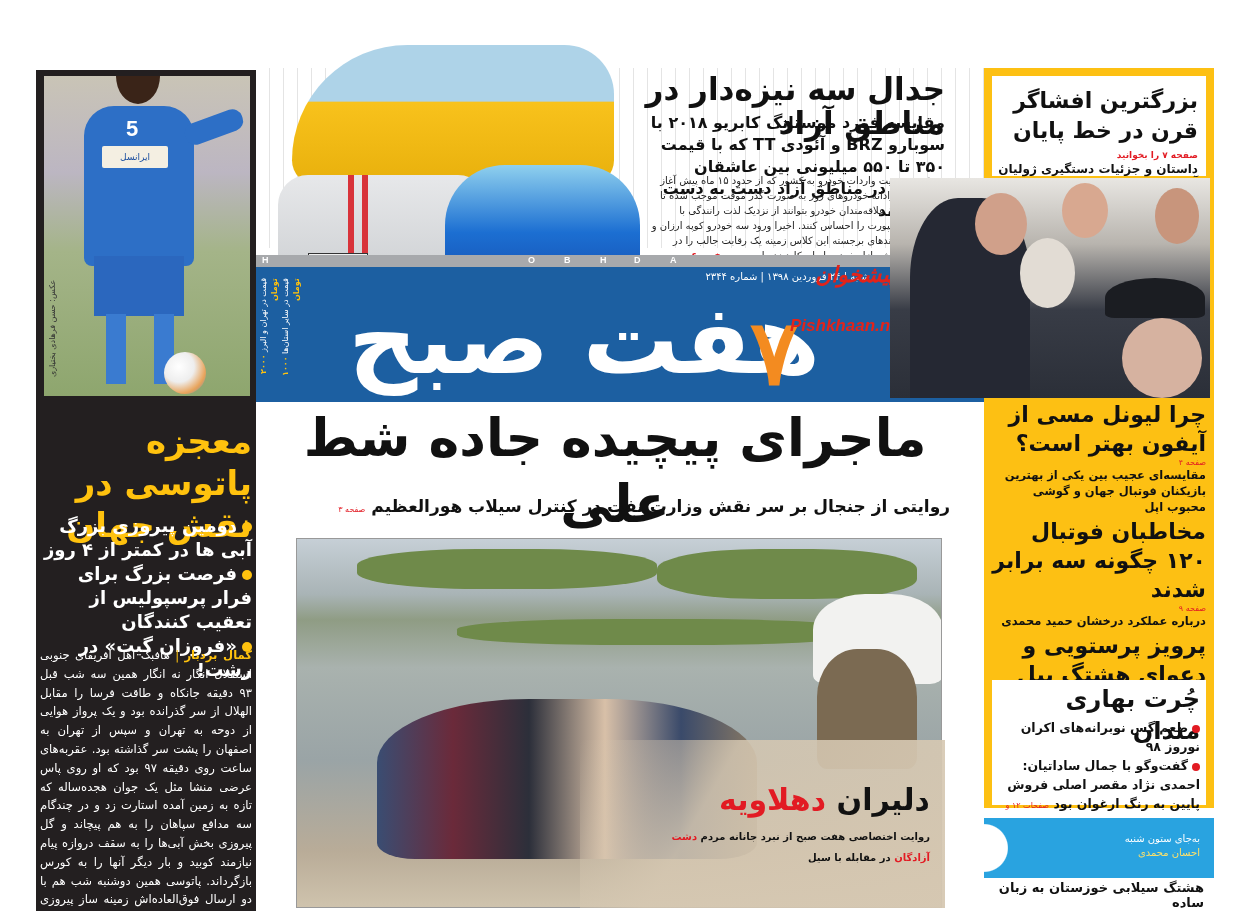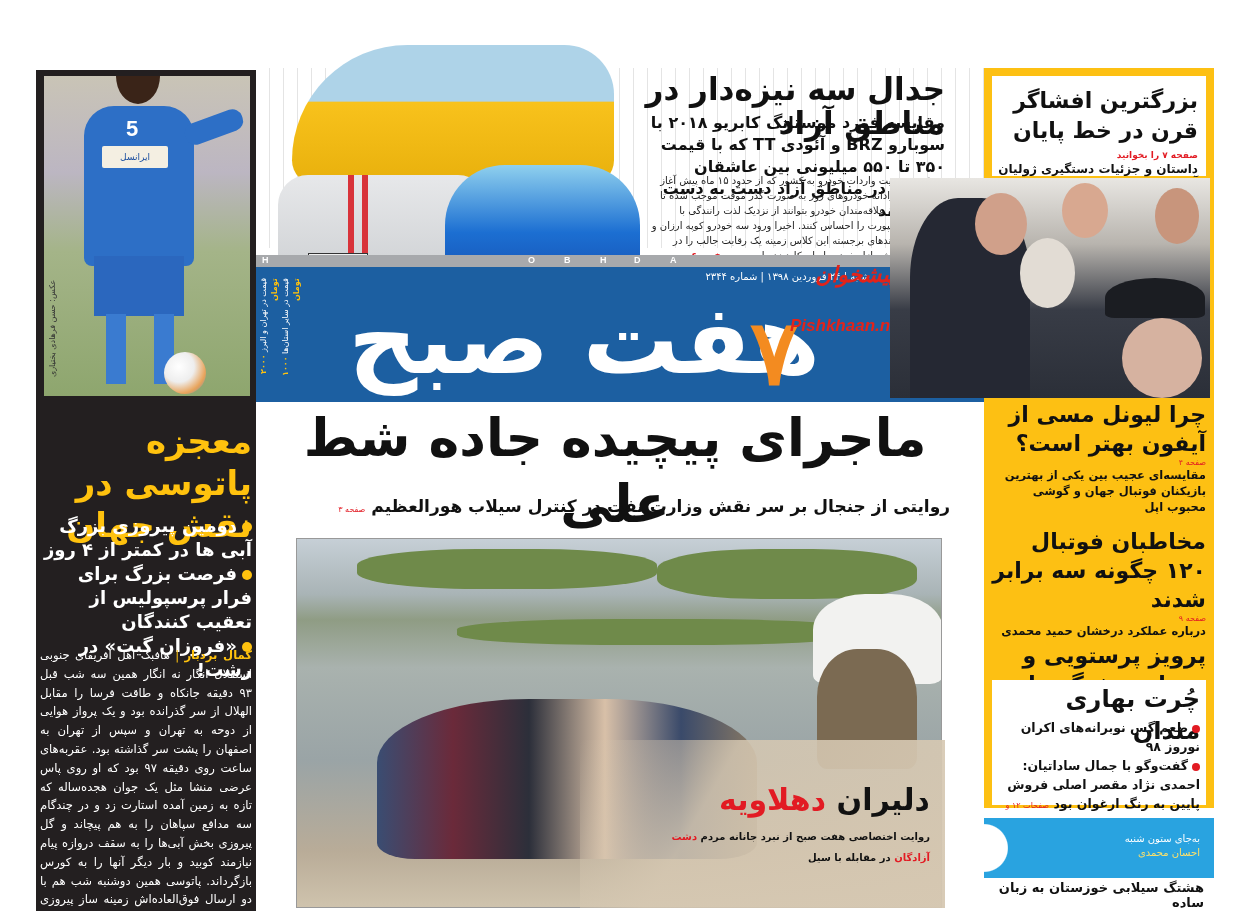--- a/index.html
+++ b/index.html
@@ -152,21 +152,21 @@
 <div id="assange-photo" class="abs">
   <div class="fig" style="left:20px;top:20px;width:120px;height:200px;background:#252833;border-radius:40% 40% 0 0"></div>
   <div class="fig" style="left:85px;top:15px;width:52px;height:62px;background:#d0a08a"></div>
   <div class="fig" style="left:130px;top:60px;width:55px;height:70px;background:#e2dcd4"></div>
   <div class="fig" style="left:172px;top:5px;width:46px;height:55px;background:#d8a890"></div>
   <div class="fig" style="left:265px;top:10px;width:44px;height:56px;background:#c8957c"></div>
   <div class="fig" style="left:215px;top:100px;width:100px;height:40px;background:#1b1d22;border-radius:50% 50% 10% 10%"></div>
   <div class="fig" style="left:232px;top:140px;width:80px;height:80px;background:#d6b2a0"></div>
 </div>
 <div id="right-stories" class="abs rtl">
-  <div style="margin-bottom:12px">
+  <div style="margin-bottom:2px">
     <div class="rs-h">چرا لیونل مسی از آیفون بهتر است؟</div>
     <div class="pg">صفحه ۴</div>
     <div class="rs-s">مقایسه‌ای عجیب بین یکی از بهترین بازیکنان فوتبال جهان و گوشی محبوب اپل</div>
   </div>
   <div style="margin-bottom:2px">
     <div class="rs-h">مخاطبان فوتبال ۱۲۰ چگونه سه برابر شدند</div>
     <div class="pg">صفحه ۹</div>
     <div class="rs-s">درباره عملکرد درخشان حمید محمدی</div>
   </div>
   <div>

